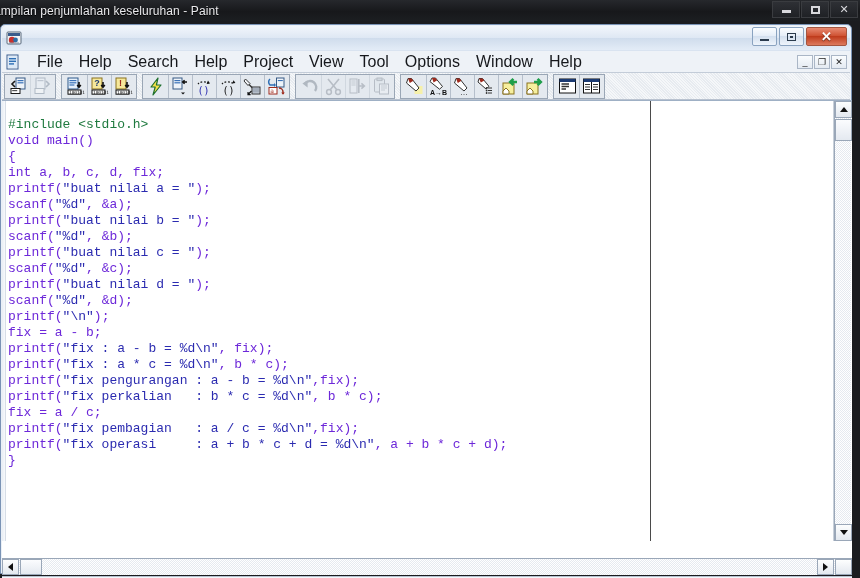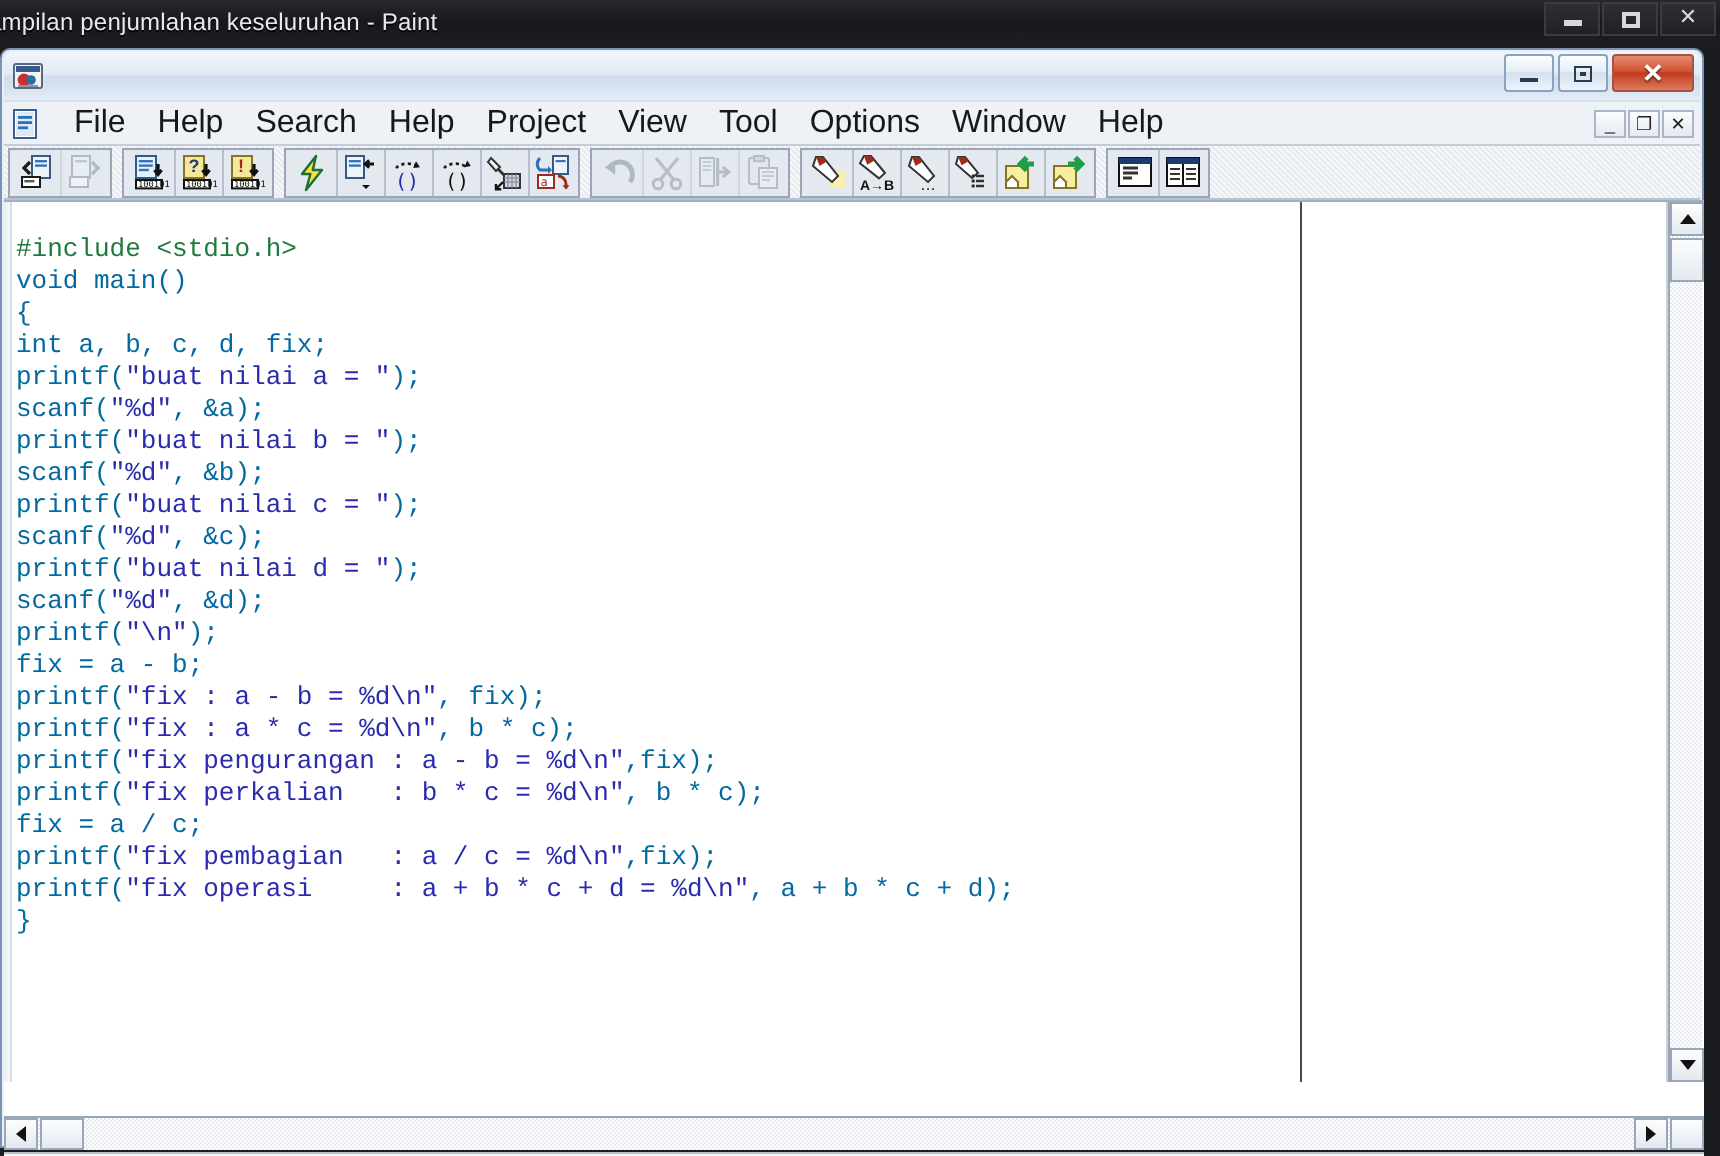--- a/index.html
+++ b/index.html
@@ -171,21 +171,21 @@
     position: absolute; left: 6px; top: 3px;
     font-family: "Liberation Mono", "DejaVu Sans Mono", monospace;
     font-size: 13px;
     line-height: 16px;
     white-space: pre;
     color: #1d1f22;
   }
   .ln { display: block; height: 16px; }
   .c-pre  { color: #1f7a3f; }
   .c-str  { color: #2b2bb0; }
-  .c-txt  { color: #0369a1; }
+  .c-txt  { color: #6d28d9; }
 
   
   #vscroll {
     position: absolute; right: 1px; top: 0;
     width: 17px; height: 440px;
     background:
       repeating-conic-gradient(#ffffff 0% 25%, #e6eaf0 0% 50%) 0 0/2px 2px;
     border-left: 1px solid #9aa7b8;
   }
   .sb-arrow {

